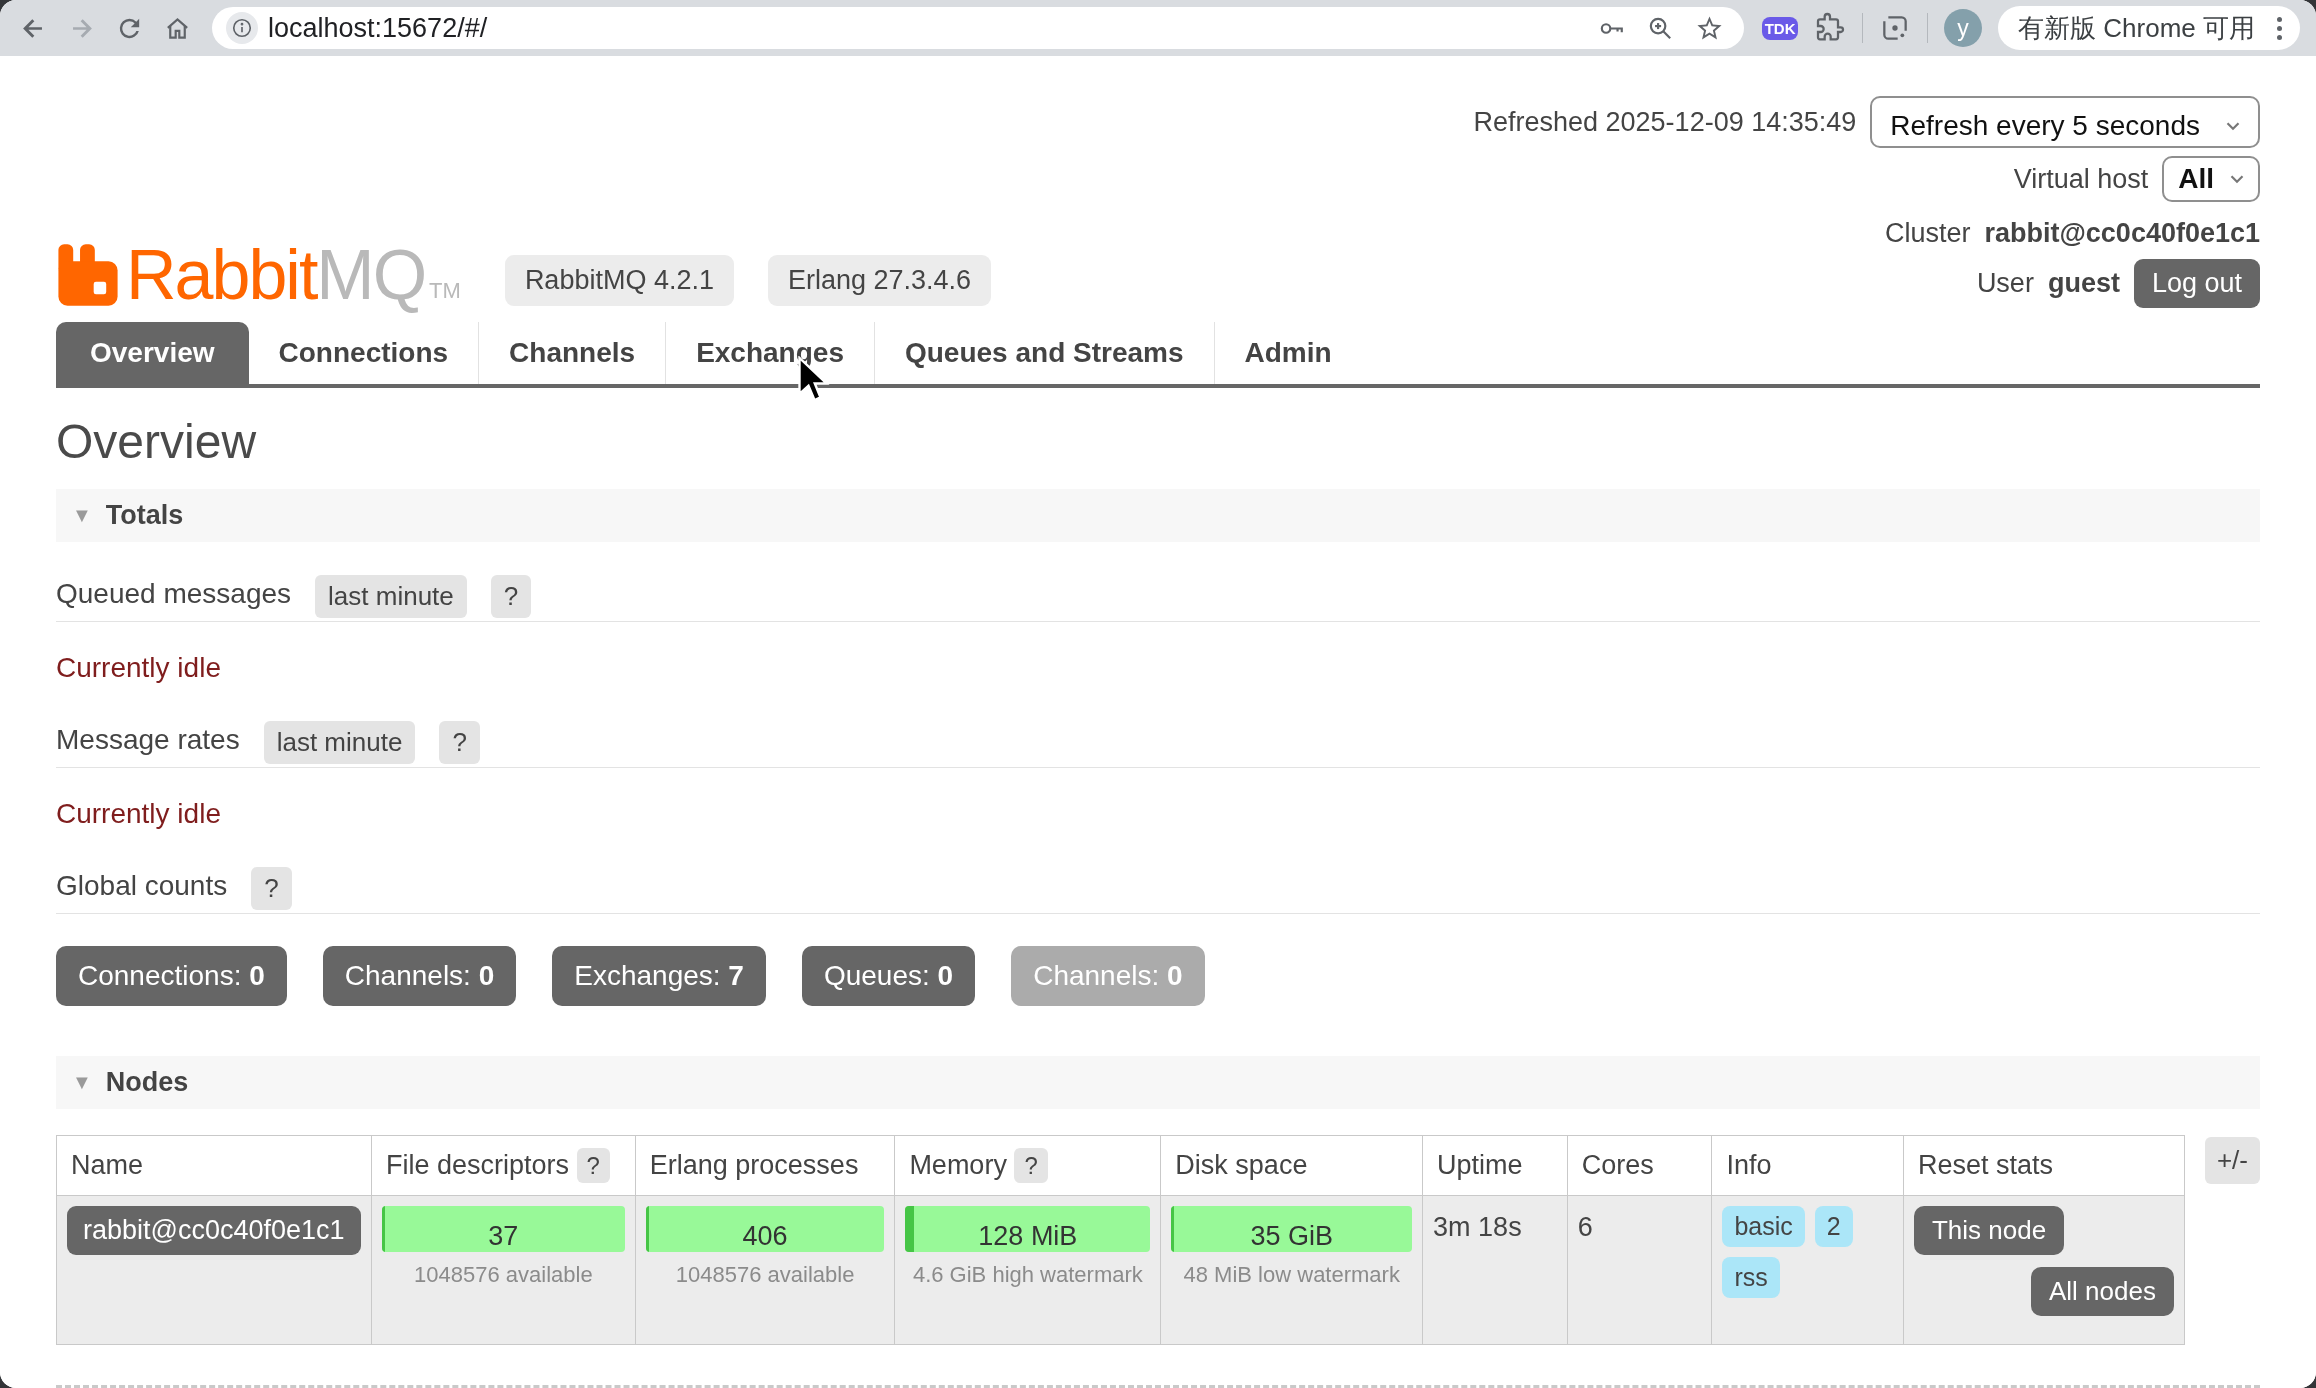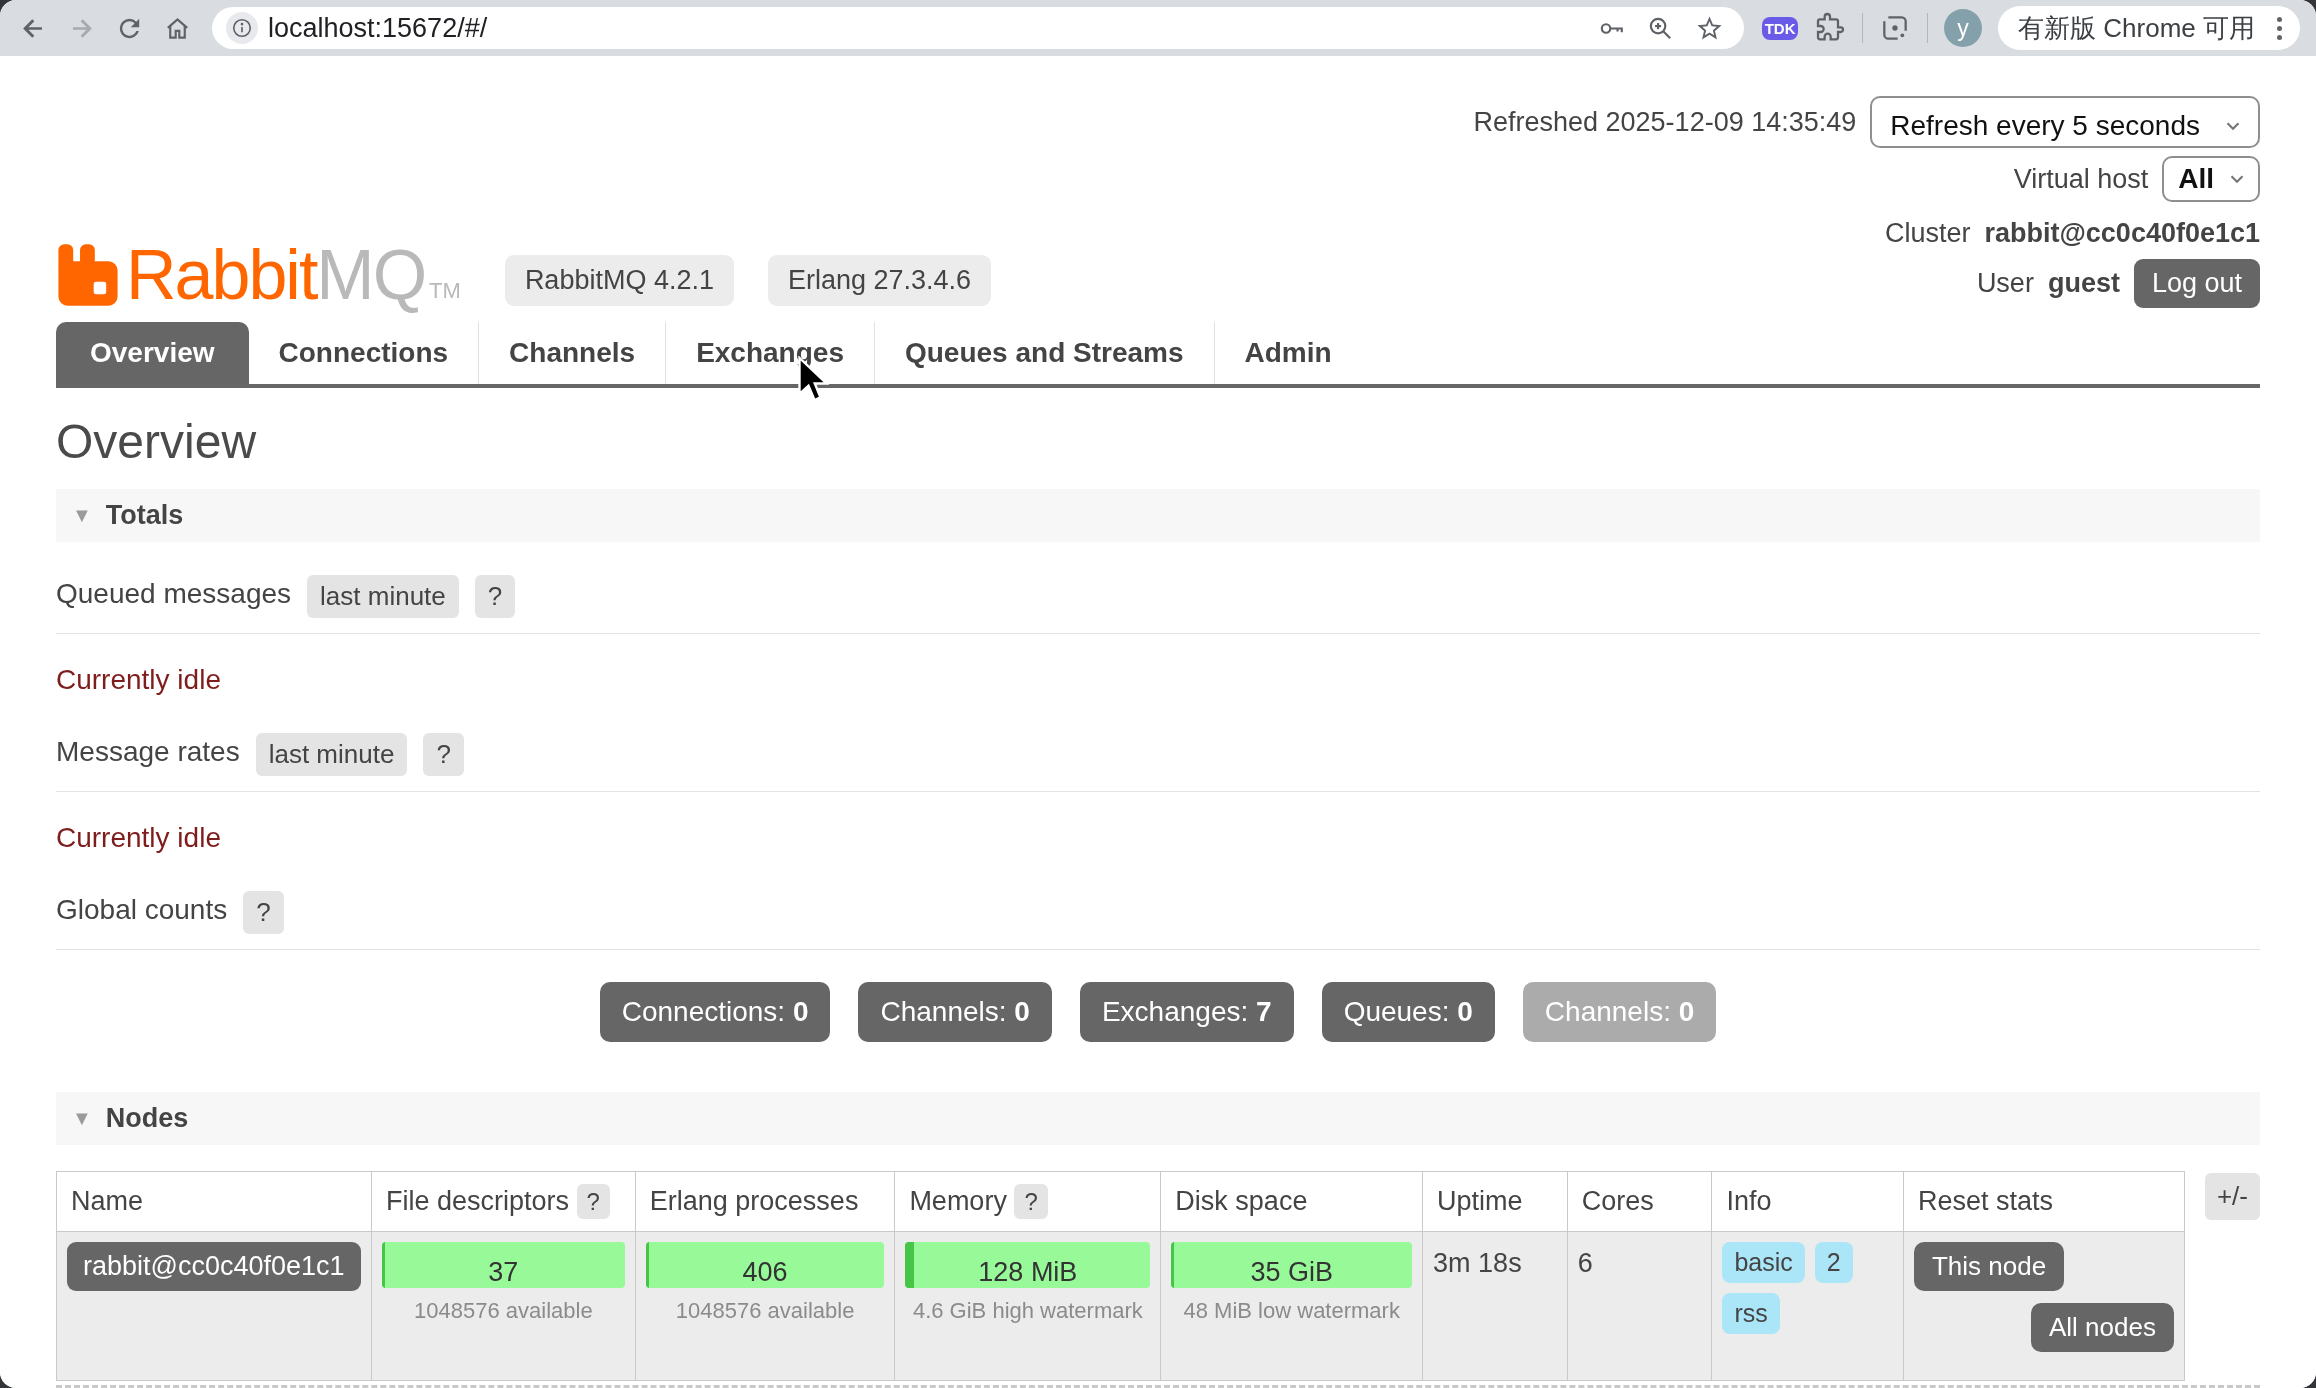--- a/index.html
+++ b/index.html
@@ -81,26 +81,26 @@
   .tab.active { background:#666; color:#fff; border-radius:10px 10px 0 0; border-left:none; padding:15px 34px; }
   .tab.active + .tab { border-left:none; }
 
   h1.page-title { font-size:48px; font-weight:400; color:#4a4a4a; margin:26px 0 20px; }
 
   
   .section-bar { background:#f7f7f7; padding:11px 16px; display:flex; align-items:center; gap:14px; }
   .section-bar .tri { color:#9a9a9a; font-size:20px; }
   .section-bar .sec-title { font-size:27px; font-weight:bold; color:#444; }
 
-  .h3row { display:flex; align-items:center; gap:16px; margin-top:30px; padding-bottom:18px; border-bottom:1px solid #e3e3e3; }
+  .h3row { display:flex; align-items:center; gap:24px; margin-top:30px; padding-bottom:6px; border-bottom:1px solid #e3e3e3; }
   .h3row .h3label { font-size:28px; color:#444; }
   .gbadge { background:#e4e4e4; border-radius:6px; padding:6px 13px; font-size:26px; color:#444; position:relative; top:3px; }
   .idle { font-size:28px; color:#7f1d1d; margin:30px 0 34px; }
 
-  .count-row { display:flex; gap:28px; margin-top:32px;justify-content:center; }
+  .count-row { display:flex; gap:36px; margin-top:32px; }
   .count-btn { border:none; color:#fff; background:#666; border-radius:10px; padding:14px 22px; font-size:28px; white-space:nowrap; }
   .count-btn b { font-weight:bold; }
   .count-btn.muted { background:#ababab; }
 
   .nodes-gap { margin-top:50px; }
 
   
   .nodes-wrap { display:flex; align-items:flex-start; gap:20px; margin-top:26px; }
   table.nodes { border-collapse:collapse; flex:1; border:1px solid #c9c9c9; }
   table.nodes th, table.nodes td { border:1px solid #c9c9c9; }

